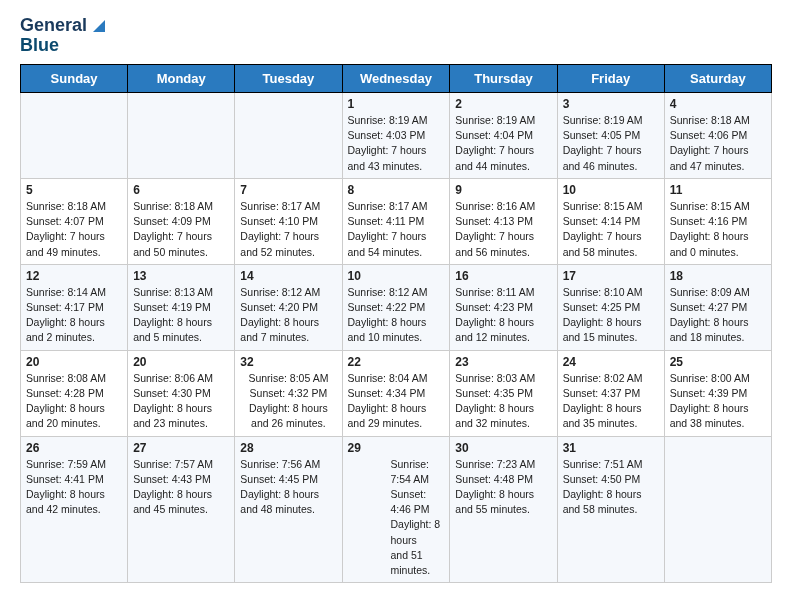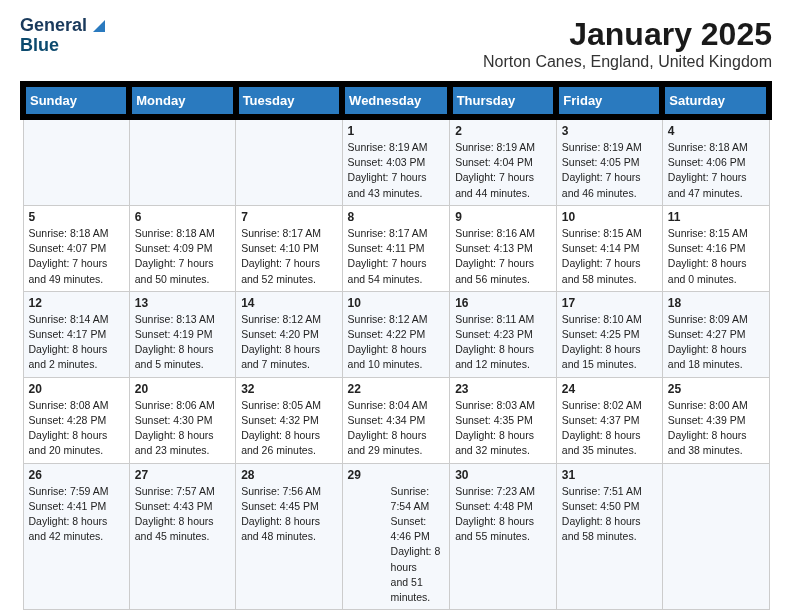--- a/index.html
+++ b/index.html
@@ -50,22 +50,22 @@
       width: 100%;
       border-collapse: collapse;
       border: 1px solid #ccc;
     }
     .calendar th {
       background-color: #2a7abf;
       color: #fff;
       font-size: 13px;
       font-weight: bold;
       padding: 6px 4px;
-      text-align: left;
-      border: 6px solid #000000;
+      text-align: center;
+      border: 1px solid #000000;
     }
     .calendar td {
       vertical-align: top;
       border: 1px solid #ccc;
       padding: 4px 5px;
       width: 108px;
       min-height: 80px;
       font-size: 10.5px;
       color: #222;
       background: #fff;
@@ -96,24 +96,20 @@
 
 <div class="header">
   <div class="logo">
     <div style="display:flex; align-items:flex-start;">
       <span class="logo-general">General</span>
       <svg width="20" height="20" viewBox="0 0 20 20" style="margin-left:2px;">
         <polygon points="4,16 16,4 16,16" fill="#2a7abf"></polygon>
       </svg>
     </div>
     <span class="logo-blue">Blue</span>
-  </div>
-  <div class="title-block">
-    <h1>January 2025</h1>
-    <h2>Norton Canes, England, United Kingdom</h2>
   </div>
 </div>
 
 <table class="calendar">
   <thead>
     <tr>
       <th>Sunday</th>
       <th>Monday</th>
       <th>Tuesday</th>
       <th>Wednesday</th>
@@ -268,21 +264,21 @@
         </td>
         <td>
           <span class="day-num">20</span>
           <div class="day-info" style="white-space: pre-line;">Sunrise: 8:06 AM
 Sunset: 4:30 PM
 Daylight: 8 hours
 and 23 minutes.</div>
         </td>
         <td>
           <span class="day-num">32</span>
-          <div class="day-info" style="white-space: pre-line;">Sunrise: 8:05 AM
+          <div class="day-info" style="white-space: pre-line; text-align: center;">Sunrise: 8:05 AM
 Sunset: 4:32 PM
 Daylight: 8 hours
 and 26 minutes.</div>
         </td>
         <td>
           <span class="day-num">22</span>
           <div class="day-info" style="white-space: pre-line;">Sunrise: 8:04 AM
 Sunset: 4:34 PM
 Daylight: 8 hours
 and 29 minutes.</div>

